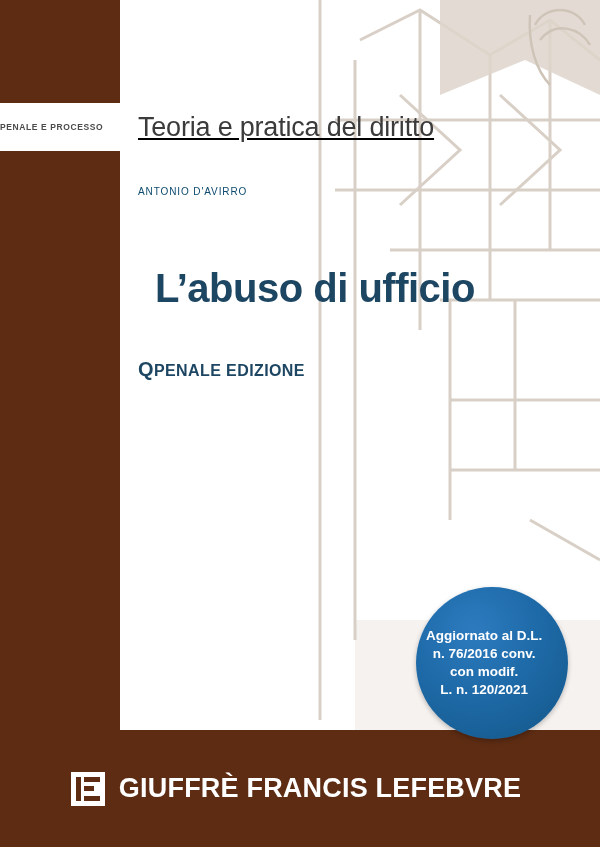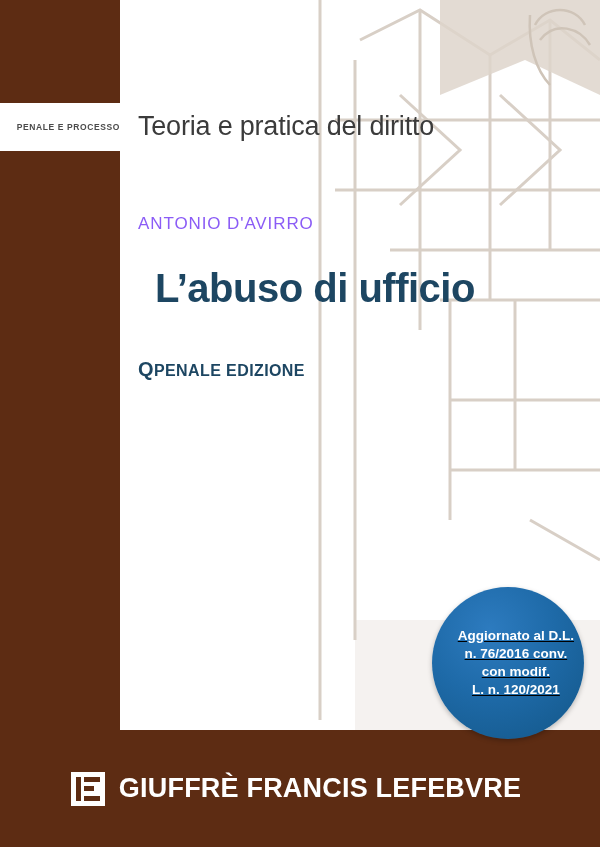--- a/index.html
+++ b/index.html
@@ -70,52 +70,53 @@
   }
   .series-tag {
     position: absolute;
     left: 0;
     top: 0;
     width: 120px;
     height: 48px;
     background: #ffffff;
     display: flex;
     align-items: center;
-    justify-content: flex-end;
+    justify-content: flex-start;
   }
   .series-tag span {
     font-size: 8.5px;
     letter-spacing: 0.6px;
     color: #4b4b4b;
     font-weight: 700;
     white-space: nowrap;
   }
   .series-title {
     position: absolute;
     left: 120px;
-    top: 8px;
+    top: 0;
     height: 48px;
     display: flex;
-    align-items: flex-start;
+    align-items: center;
+    text-decoration: underline;
   }
   .series-title span {
     font-size: 27px;
     color: #3b3b3b;
     font-weight: 400;
     padding-left: 18px;
     letter-spacing: -0.2px;
   }
 
   .author {
     position: absolute;
     left: 138px;
-    top: 214px;
-    font-size: 17px;
+    top: 186px;
+    font-size: 10px;
     letter-spacing: 0.9px;
-    color: #8b5cf6;
+    color: #0c4a6e;
     font-weight: 400;
   }
 
   .title {
     position: absolute;
     left: 136px;
     top: 266px;
     font-size: 40px;
     font-weight: 700;
     color: #1d4662;
@@ -132,32 +133,31 @@
     color: #1d4662;
     letter-spacing: 0.4px;
   }
   .edition .cap {
     font-size: 20px;
   }
 
   
   .badge {
     position: absolute;
-    left: 432px;
+    left: 416px;
     top: 587px;
     width: 152px;
     height: 152px;
     border-radius: 50%;
     background: radial-gradient(circle at 38% 28%, #2d7bbf 0%, #1e6aa8 45%, #135687 100%);
     box-shadow: 0 2px 5px rgba(0,0,0,0.25);
     display: flex;
     align-items: center;
-    justify-content: flex-end;
+    justify-content: flex-start;
     text-align: center;
-    text-decoration: underline;
   }
   .badge-text {
     color: #ffffff;
     font-size: 13.5px;
     line-height: 1.35;
     font-weight: 700;
     padding: 0 10px;
   }
 
   

